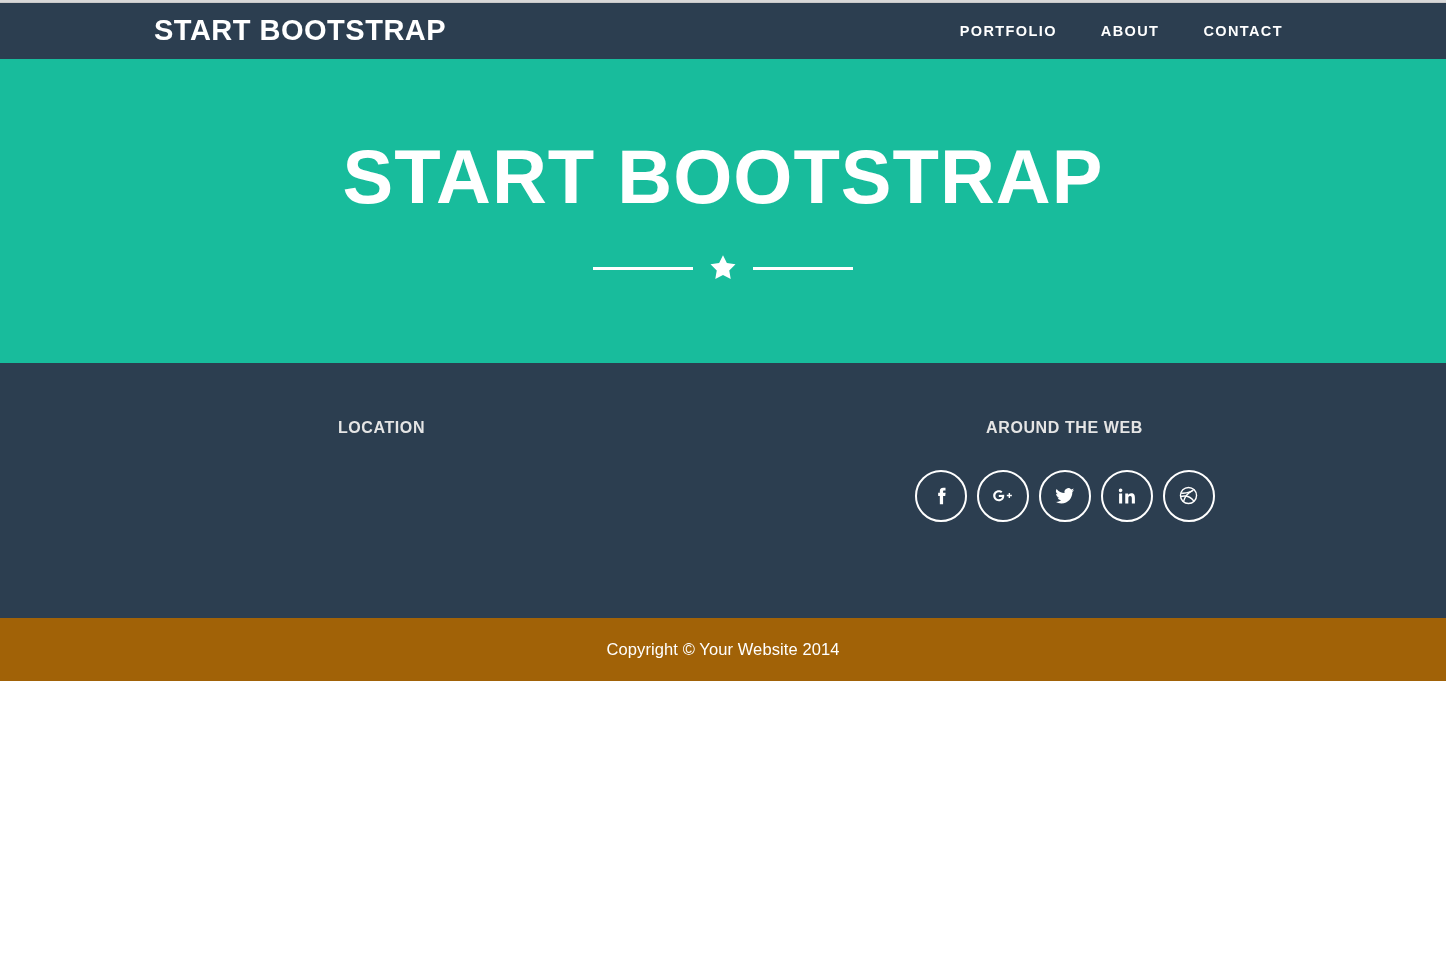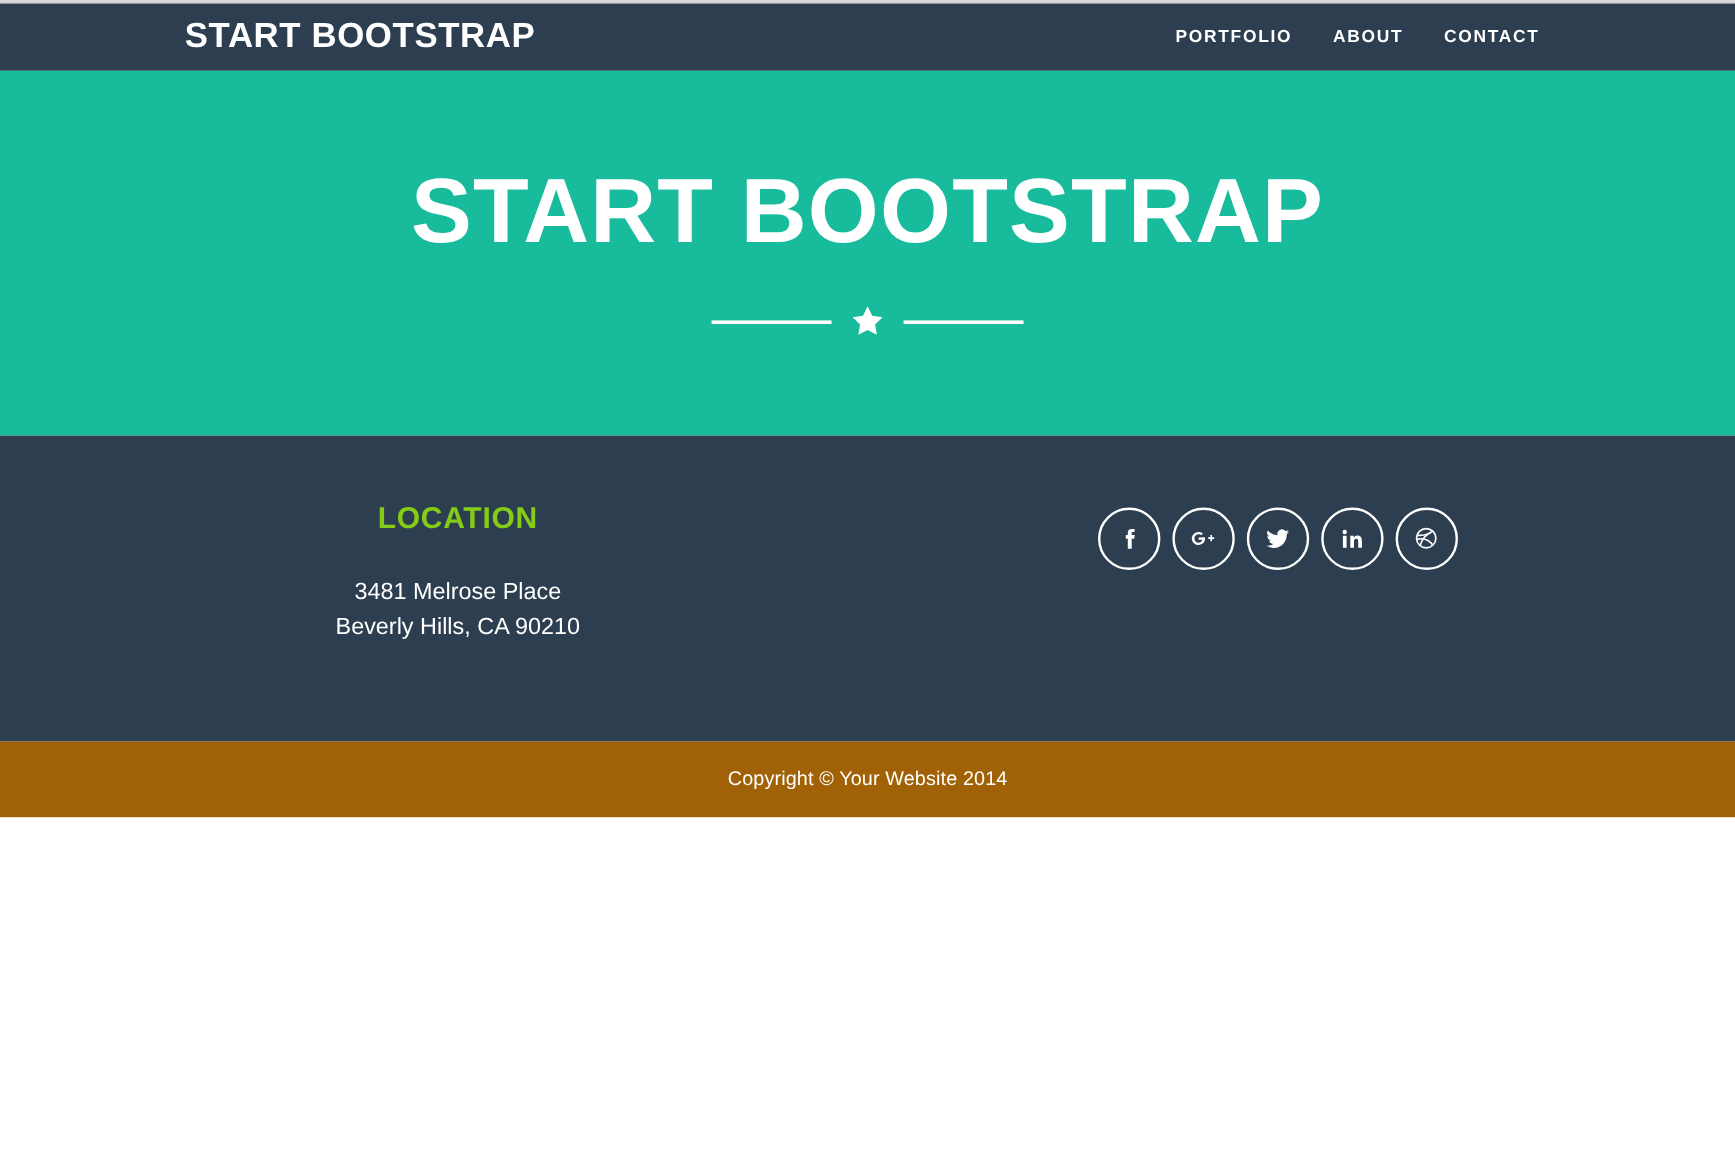--- a/index.html
+++ b/index.html
@@ -35,21 +35,21 @@
     font-weight: bold;
     letter-spacing: 0.5px;
     text-transform: uppercase;
     line-height: 1;
     white-space: nowrap;
     text-decoration: none;
   }
   .nav-links {
     display: flex;
     align-items: center;
-    gap: 4px;
+    gap: 14px;
     margin-right: -6px;
   }
   .nav-link {
     color: #ffffff;
     font-size: 14.5px;
     font-weight: bold;
     letter-spacing: 1.4px;
     text-transform: uppercase;
     text-decoration: none;
     padding: 10px 15px;
@@ -106,22 +106,22 @@
     display: flex;
     width: 1446px;
     padding: 0 40px;
   }
   .footer-col {
     flex: 1 1 33.333%;
     text-align: center;
     padding: 0 15px;
   }
   .footer-heading {
-    color: #84cc16;
-    font-size: 25px;
+    color: #e5e5e5;
+    font-size: 16px;
     font-weight: bold;
     letter-spacing: 0.6px;
     text-transform: uppercase;
     margin-bottom: 33px;
     line-height: 1.1;
   }
   .footer-text {
     color: #ffffff;
     font-size: 19.5px;
     line-height: 1.48;
@@ -198,27 +198,24 @@
       </span>
       <span class="divider-line"></span>
     </div>
   </header>
 
   <footer class="footer">
     <div class="footer-cols">
 
       <div class="footer-col">
         <h3 class="footer-heading">Location</h3>
-        <p class="footer-text">
-          <span>3481 Melrose Place</span><br>
-          <span>Beverly Hills, CA 90210</span>
-        </p>
       </div>
 
       <div class="footer-col">
+        <h3 class="footer-heading">Around the Web</h3>
         <div class="social-row">
 
           <a class="social-btn" href="#">
             <svg width="20" height="20" viewBox="0 0 24 24" aria-hidden="true">
               <path fill="#ffffff" d="M14.5 8.2V6.5c0-.8.2-1.2 1.3-1.2h1.6V2.1h-2.6c-3.2 0-4.2 1.5-4.2 4.1v2h-2V12h2v10h3.9V12h2.6l.4-3.8z"></path>
             </svg>
           </a>
 
           <a class="social-btn" href="#">
             <svg width="22" height="20" viewBox="0 0 30 24" aria-hidden="true">

